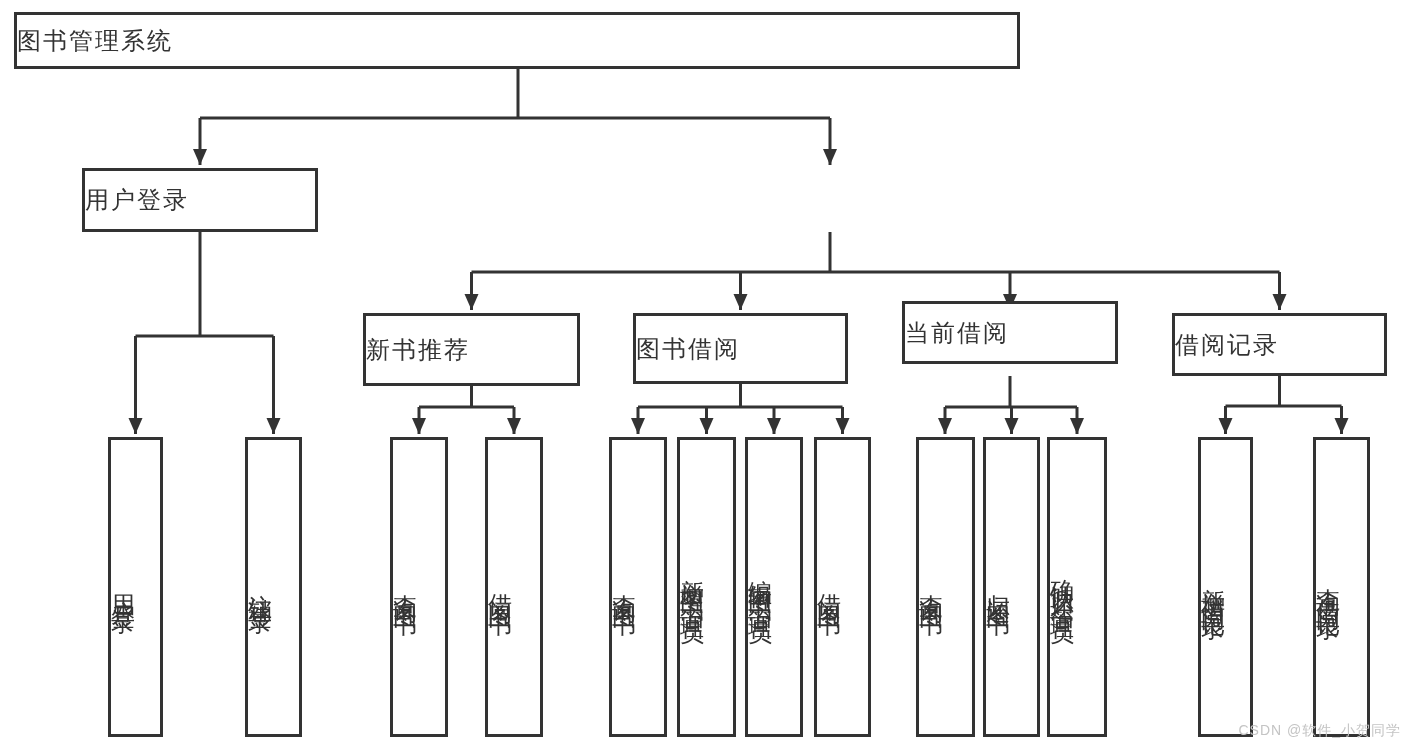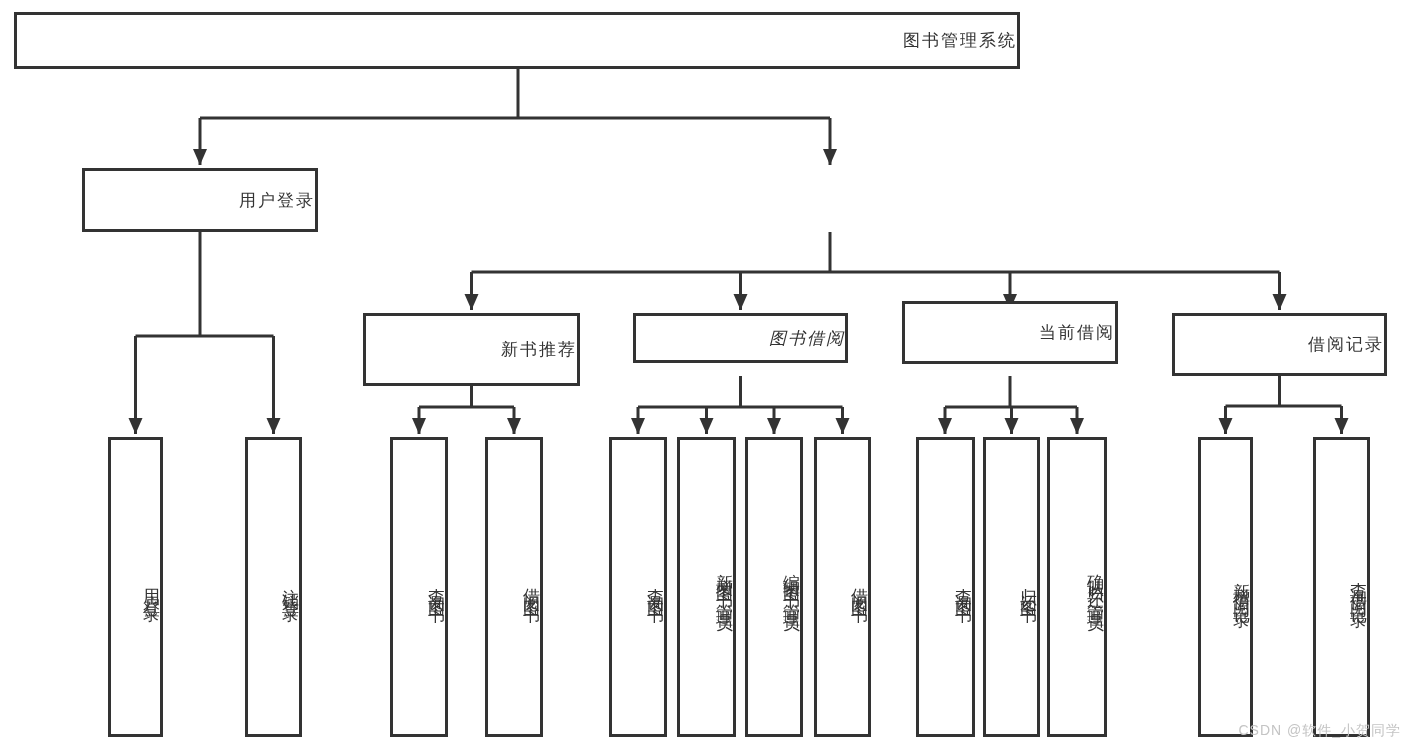--- a/index.html
+++ b/index.html
@@ -13,23 +13,23 @@
     position:relative;width:1405px;height:747px;
     background:var(--bg-color);
     font-family:"Liberation Sans","DejaVu Sans",sans-serif;
     overflow:hidden;
   }
   .node{
     position:absolute;
     border:3px solid var(--line-color);
     background:#ffffff;
     box-sizing:border-box;
-    display:flex;align-items:center;justify-content:flex-end;
+    display:flex;align-items:center;justify-content:flex-start;
     color:var(--text-color);
-    font-size:17px;
+    font-size:24px;
     letter-spacing:2px;
     z-index:2;
   }
   .leaf span{
     writing-mode:vertical-lr;
     text-orientation:mixed;
     letter-spacing:6px;
     line-height:1;
     white-space:nowrap;
   }
@@ -100,27 +100,27 @@
     <span>图书管理系统</span>
   </div>
 
   <div class="node" style="left:82px;top:168px;width:236px;height:64px;">
     <span>用户登录</span>
   </div>
 
   <div class="node" style="left:363px;top:313px;width:217px;height:73px;">
     <span>新书推荐</span>
   </div>
-  <div class="node" style="left:633px;top:313px;width:215px;height:50px;font-style:italic;">
+  <div class="node" style="left:633px;top:313px;width:215px;height:71px;">
     <span>图书借阅</span>
   </div>
   <div class="node" style="left:902px;top:301px;width:216px;height:63px;">
     <span>当前借阅</span>
   </div>
-  <div class="node" style="left:1172px;top:313px;width:215px;height:63px;padding-left:20px;">
+  <div class="node" style="left:1172px;top:313px;width:215px;height:63px;">
     <span>借阅记录</span>
   </div>
 
   <div class="node leaf" style="left:108px;top:437px;width:55px;height:300px;">
     <span>用户登录</span>
   </div>
   <div class="node leaf" style="left:245px;top:437px;width:57px;height:300px;">
     <span>注销登录</span>
   </div>
 

